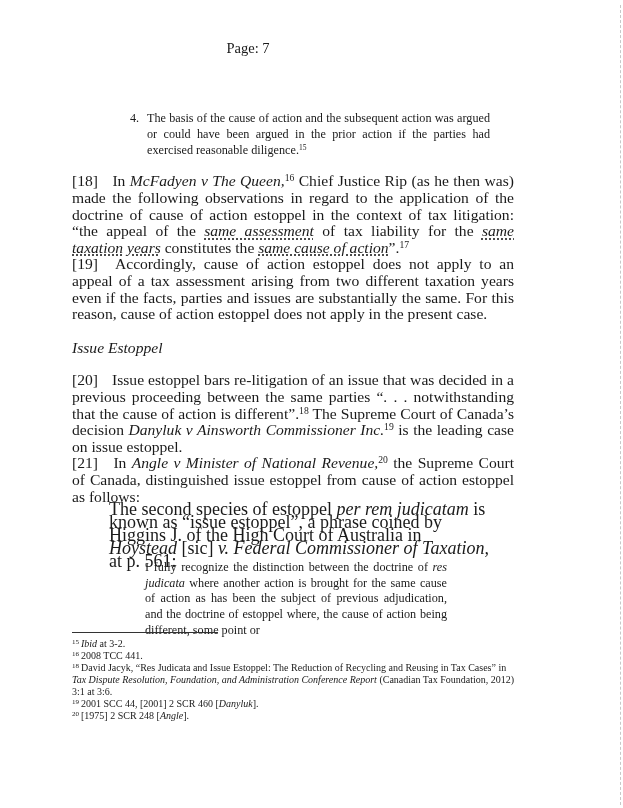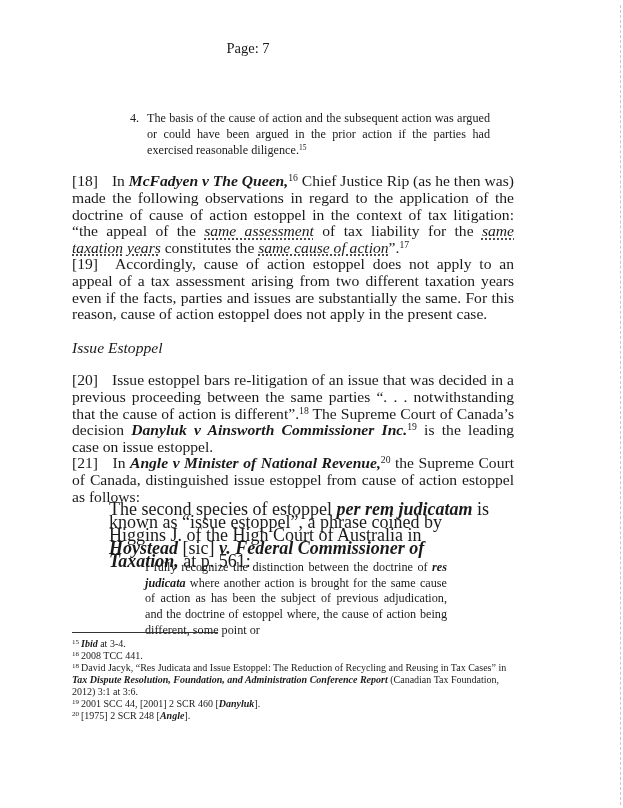--- a/index.html
+++ b/index.html
@@ -41,21 +41,21 @@
   }
   .fn-rule {
     position: absolute; left: 72px; top: 632px; width: 146px; height: 0;
     border-top: 1px solid #333;
   }
   .footnotes {
     position: absolute; left: 72px; top: 638px; width: 450px;
     font-size: 10px; line-height: 12px;
   }
   .footnotes .fn sup { font-size: 70%; vertical-align: 0.45em; margin-right: 2px; }
-  i { font-style: italic; font-weight: bold; }
+  i { font-style: italic; }
 </style>
 </head>
 <body>
 
 <div class="edge-line"></div>
 
 <div class="page-header">Page: 7</div>
 
 <div class="list-item">
   <span class="num">4.</span>
@@ -88,18 +88,18 @@
   <span>The second species of estoppel </span><i>per rem judicatam</i><span> is known as “issue estoppel”, a phrase coined by Higgins J. of the High Court of Australia in </span><i>Hoystead</i><span> [sic] </span><i>v. Federal Commissioner of Taxation,</i><span> at p. 561:</span>
 </div>
 
 <div class="quote2">
   <span>I fully recognize the distinction between the doctrine of </span><i>res judicata</i><span> where another action is brought for the same cause of action as has been the subject of previous adjudication, and the doctrine of estoppel where, the cause of action being different, some point or</span>
 </div>
 
 <div class="fn-rule"></div>
 
 <div class="footnotes">
-  <div class="fn"><sup>15</sup><i>Ibid</i><span> at 3-4.</span></div>
+  <div class="fn"><sup>15</sup><i>Ibid</i><span> at 3-2.</span></div>
   <div class="fn"><sup>16</sup><span>2008 TCC 441.</span></div>
   <div class="fn"><sup>18</sup><span>David Jacyk, “Res Judicata and Issue Estoppel: The Reduction of Recycling and Reusing in Tax Cases” in </span><i>Tax Dispute Resolution, Foundation, and Administration Conference Report</i><span> (Canadian Tax Foundation, 2012) 3:1 at 3:6.</span></div>
   <div class="fn"><sup>19</sup><span>2001 SCC 44, [2001] 2 SCR 460 [</span><i>Danyluk</i><span>].</span></div>
   <div class="fn"><sup>20</sup><span>[1975] 2 SCR 248 [</span><i>Angle</i><span>].</span></div>
 </div>
 
 </body></html>

